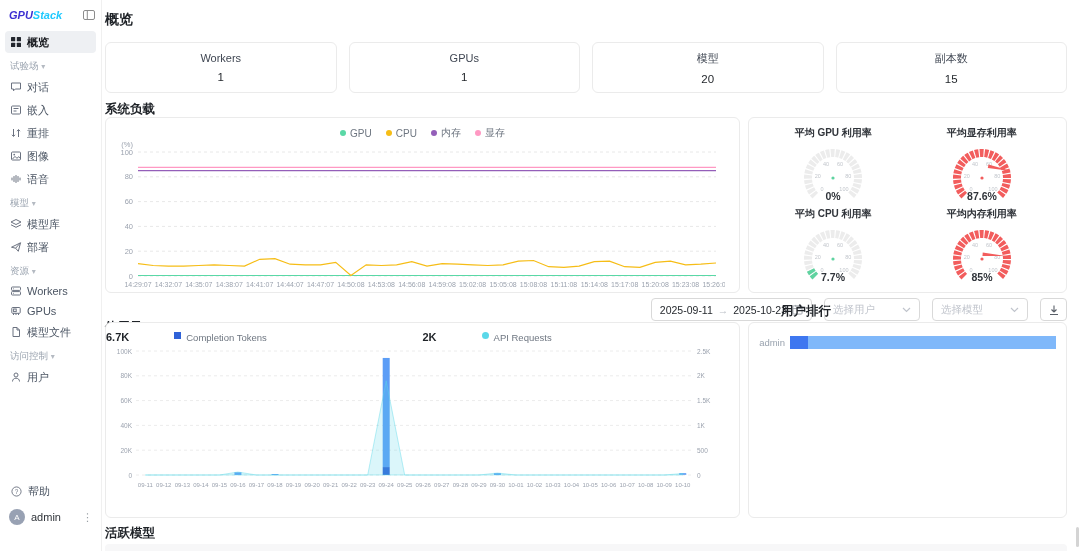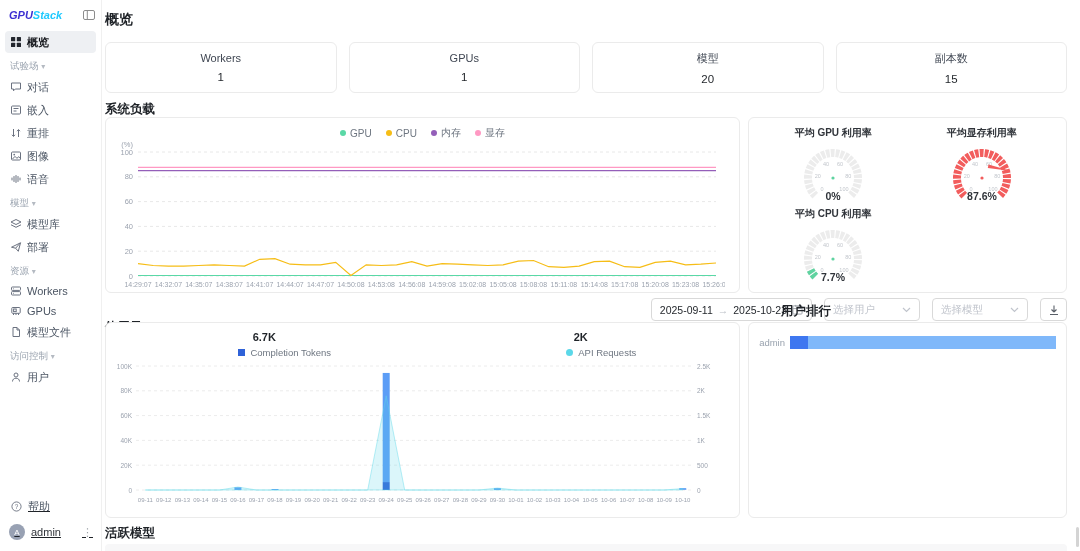--- a/index.html
+++ b/index.html
@@ -10,21 +10,21 @@
   .logo{padding:9px 8px 7px 9px;font-size:11px;font-weight:bold;font-style:italic;letter-spacing:0;}
   .logo .gpu{color:#3d2fd1;} .logo .stack{color:#1ec9ff;}
   .collapse-btn{position:absolute;right:6px;top:9px;width:12px;height:12px;cursor:pointer;}
   .menu{padding-top:2px;}
   .menu-item{display:flex;align-items:center;gap:5px;margin:1px 5px;padding:3.5px 5px;border-radius:4px;
     font-size:11px;color:#4b5563;cursor:pointer;white-space:nowrap;}
   .menu-item.selected{background:#eef0f3;color:#16181d;font-weight:bold;}
   .menu-group{font-size:9.5px;color:#9aa3af;padding:6px 6px 2px 10px;cursor:pointer;}
   .menu-group .caret{font-size:8px;color:#b4bac2;}
   .menu-item svg{flex:0 0 auto;}
-  .sidebar-bottom{position:absolute;left:0;right:0;bottom:7px;text-decoration:underline;}
+  .sidebar-bottom{position:absolute;left:0;right:0;bottom:22px;}
   .help-row{display:flex;align-items:center;gap:6px;font-size:11px;color:#4b5563;margin:4px 10px 10px 11px;cursor:pointer;}
   .user-row{display:flex;align-items:center;gap:6px;margin:0 8px 4px 9px;font-size:11px;color:#30343a;cursor:pointer;}
   .avatar{width:16px;height:16px;border-radius:50%;background:#98a1b3;color:#fff;font-size:8px;display:flex;align-items:center;justify-content:center;}
   .dots{margin-left:auto;color:#9aa0a6;font-size:11px;}
   
   .main{position:absolute;left:90px;top:0;right:0;bottom:0;}
   .page-title{position:absolute;left:15px;top:11px;font-size:14px;font-weight:bold;}
   .stat-cards{position:absolute;left:15px;top:42px;width:962px;display:flex;gap:12px;}
   .stat-card{flex:1;height:51px;border:1px solid #ebebeb;border-radius:6px;background:#fff;
     display:flex;flex-direction:column;align-items:center;justify-content:center;gap:7px;}
@@ -44,23 +44,23 @@
   #usage-title{position:absolute;left:15px;top:319px;}
   #ranking-title{position:absolute;left:666px;top:303px;padding-left:25px;}
   .usage-controls{position:absolute;right:13px;top:298px;display:flex;gap:12px;align-items:center;}
   .ctrl-box{display:flex;align-items:center;gap:5px;border:1px solid #d9d9d9;border-radius:4px;height:23px;
     padding:0 8px;font-size:10.5px;background:#fff;cursor:pointer;}
   .ctrl-box .arrow{color:#b9bec6;}
   .select-box{width:96px;justify-content:space-between;color:#c0c4cc;}
   .icon-btn{width:27px;justify-content:center;padding:0;}
   #usage-card{position:absolute;left:15px;top:322px;width:635px;height:196px;}
   .usage-stats{display:flex;padding-top:8px;}
-  .usage-stat{flex:1;display:flex;flex-direction:column;align-items:center;gap:4px;}
+  .usage-stat{flex:1;display:flex;flex-direction:row;align-items:center;gap:4px;}
   .usage-stat .v{font-size:11px;font-weight:bold;color:#1f2328;}
-  .usage-stat .l{display:flex;align-items:center;gap:5px;font-size:9.5px;color:#6e7681;cursor:pointer;padding-left:41px;}
+  .usage-stat .l{display:flex;align-items:flex-start;gap:5px;font-size:9.5px;color:#6e7681;cursor:pointer;padding-left:41px;}
   .mark{width:7px;height:7px;display:inline-block;}
   #ranking-card{position:absolute;left:658px;top:322px;width:319px;height:196px;padding:13px 10px 0 8px;}
   .rank-row{display:flex;align-items:center;}
   .rank-label{width:28px;text-align:right;font-size:9.5px;color:#9aa3af;margin-right:5px;flex:0 0 auto;}
   .rank-bar{flex:1;height:13px;display:flex;}
   #active-title{position:absolute;left:15px;top:525px;}
   #table-head-strip{position:absolute;left:15px;top:544px;width:962px;height:8px;background:#f7f7f8;border-radius:4px 4px 0 0;}
   .scroll-thumb{position:absolute;right:1px;top:527px;width:3px;height:20px;border-radius:2px;background:#d4d4d4;}
   svg{display:block;}
   text{font-family:"Liberation Sans",sans-serif;}
@@ -312,20 +312,35 @@
           <path d="M 42.32 54.68 A 25 25 0 0 1 37.20 47.25" fill="none" stroke="#5fd3a0" stroke-width="8" stroke-dasharray="3.6 1.1"></path>
           <text x="49.03984489160851" y="49.96015510839149" font-size="5.5" fill="#c2c6cc" text-anchor="middle">0</text>
           <text x="44.69083072077537" y="36.575265791876426" font-size="5.5" fill="#c2c6cc" text-anchor="middle">20</text>
           <text x="52.963147254037025" y="25.1893988750803" font-size="5.5" fill="#c2c6cc" text-anchor="middle">40</text>
           <text x="67.03685274596297" y="25.189398875080297" font-size="5.5" fill="#c2c6cc" text-anchor="middle">60</text>
           <text x="75.30916927922463" y="36.57526579187642" font-size="5.5" fill="#c2c6cc" text-anchor="middle">80</text>
           <text x="70.9601551083915" y="49.960155108391476" font-size="5.5" fill="#c2c6cc" text-anchor="middle">100</text>
           <path d="M -2.5 -1.7 L 21 0 L -2.5 1.7 Z" fill="#5fd3a0" transform="translate(60 37) rotate(155.79)" transform-origin="60 37"></path>
           <circle cx="60" cy="37" r="1.6" fill="#5fd3a0"></circle>
           <text x="60" y="59" font-size="10.5" fill="#30343a" text-anchor="middle" font-weight="bold">7.7%</text>
+        </svg>
+      </div>
+      <div class="gauge-cell">
+        <div class="gauge-title">平均内存利用率</div>
+        <svg width="120" height="62" viewBox="0 0 120 62">
+          <path d="M 42.32 54.68 A 25 25 0 1 1 77.98 54.37" fill="none" stroke="#f25d5d" stroke-width="8" stroke-dasharray="3.6 1.1"></path>
+          <text x="49.03984489160851" y="49.96015510839149" font-size="5.5" fill="#c2c6cc" text-anchor="middle">0</text>
+          <text x="44.69083072077537" y="36.575265791876426" font-size="5.5" fill="#c2c6cc" text-anchor="middle">20</text>
+          <text x="52.963147254037025" y="25.1893988750803" font-size="5.5" fill="#c2c6cc" text-anchor="middle">40</text>
+          <text x="67.03685274596297" y="25.189398875080297" font-size="5.5" fill="#c2c6cc" text-anchor="middle">60</text>
+          <text x="75.30916927922463" y="36.57526579187642" font-size="5.5" fill="#c2c6cc" text-anchor="middle">80</text>
+          <text x="70.9601551083915" y="49.960155108391476" font-size="5.5" fill="#c2c6cc" text-anchor="middle">100</text>
+          <path d="M -2.5 -1.7 L 21 0 L -2.5 1.7 Z" fill="#f25d5d" transform="translate(60 37) rotate(364.5)" transform-origin="60 37"></path>
+          <circle cx="60" cy="37" r="1.6" fill="#f25d5d"></circle>
+          <text x="60" y="59" font-size="10.5" fill="#30343a" text-anchor="middle" font-weight="bold">85%</text>
         </svg>
       </div>
     </div>
 
   <div class="sec-title" id="usage-title">使用量</div>
 
   <div class="usage-controls">
     <div class="ctrl-box">
       <span>2025-09-11</span>
       <span class="arrow">→</span>

